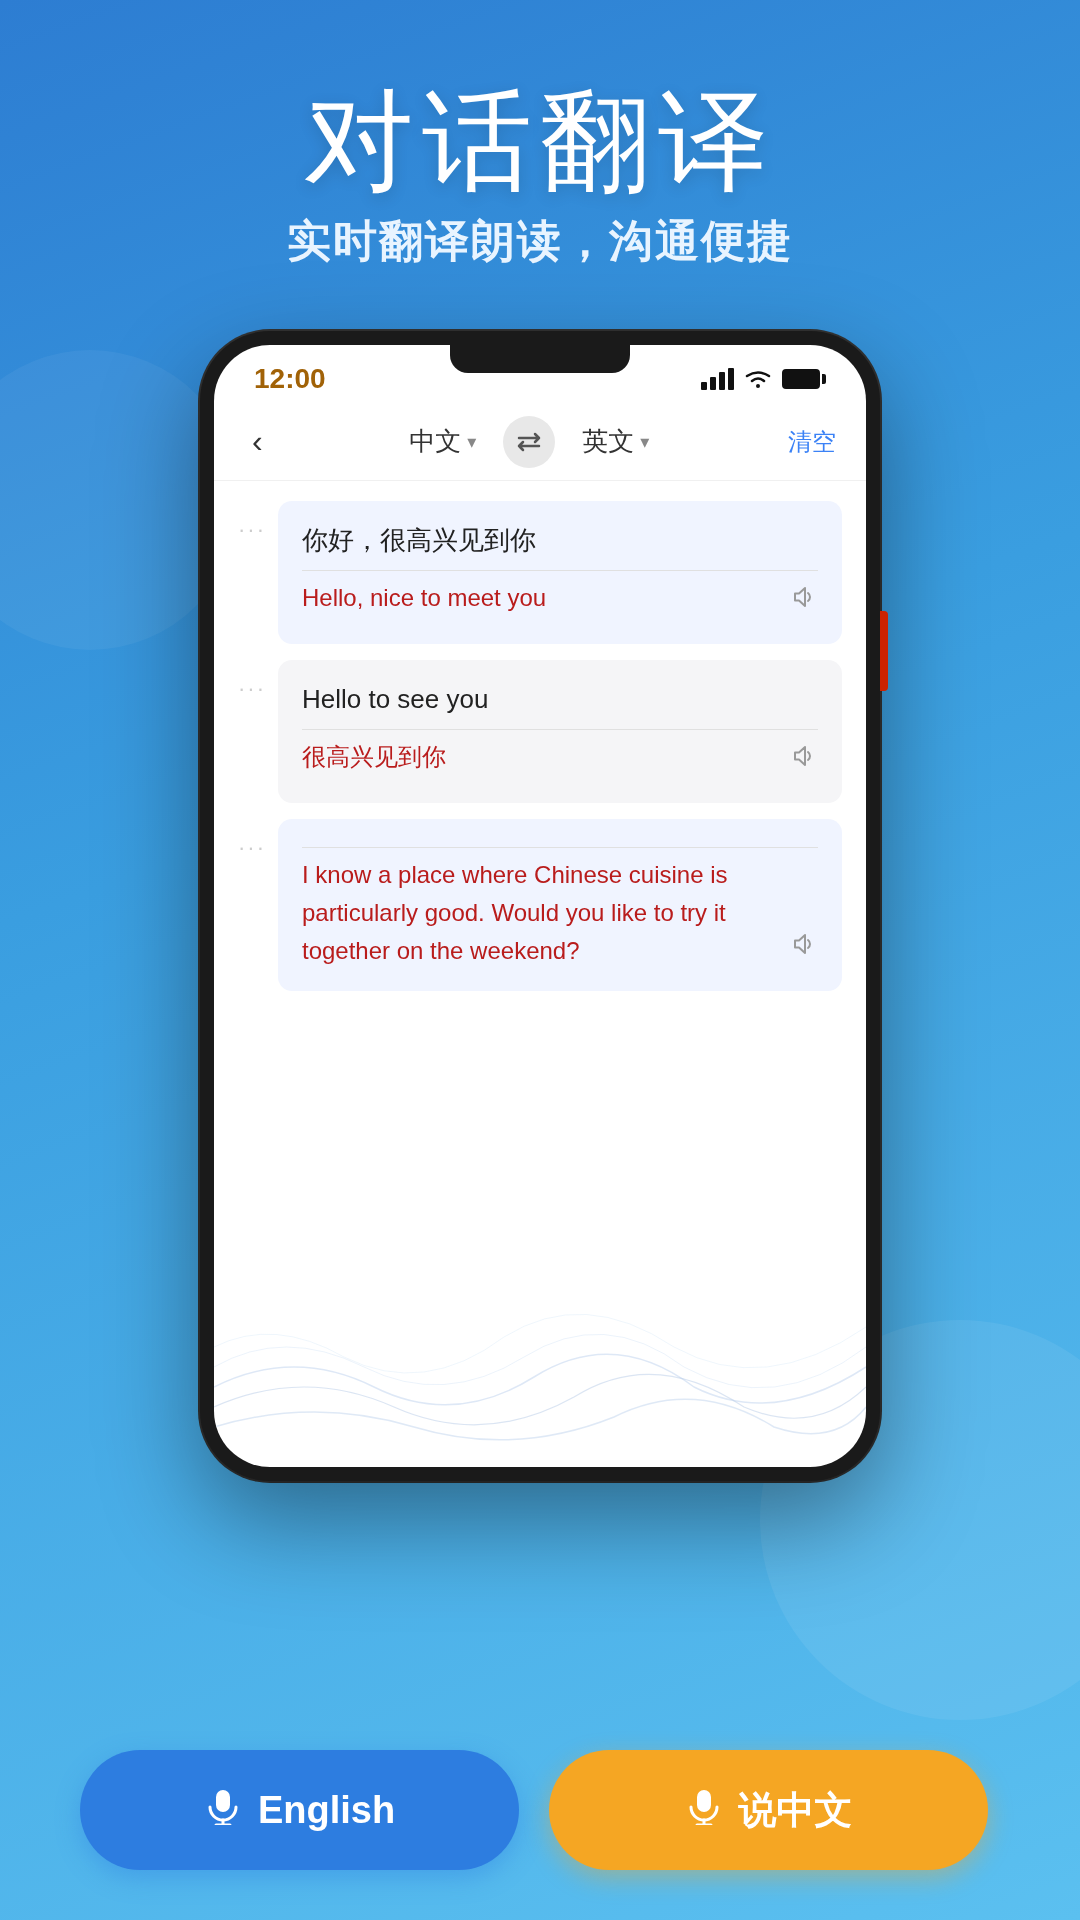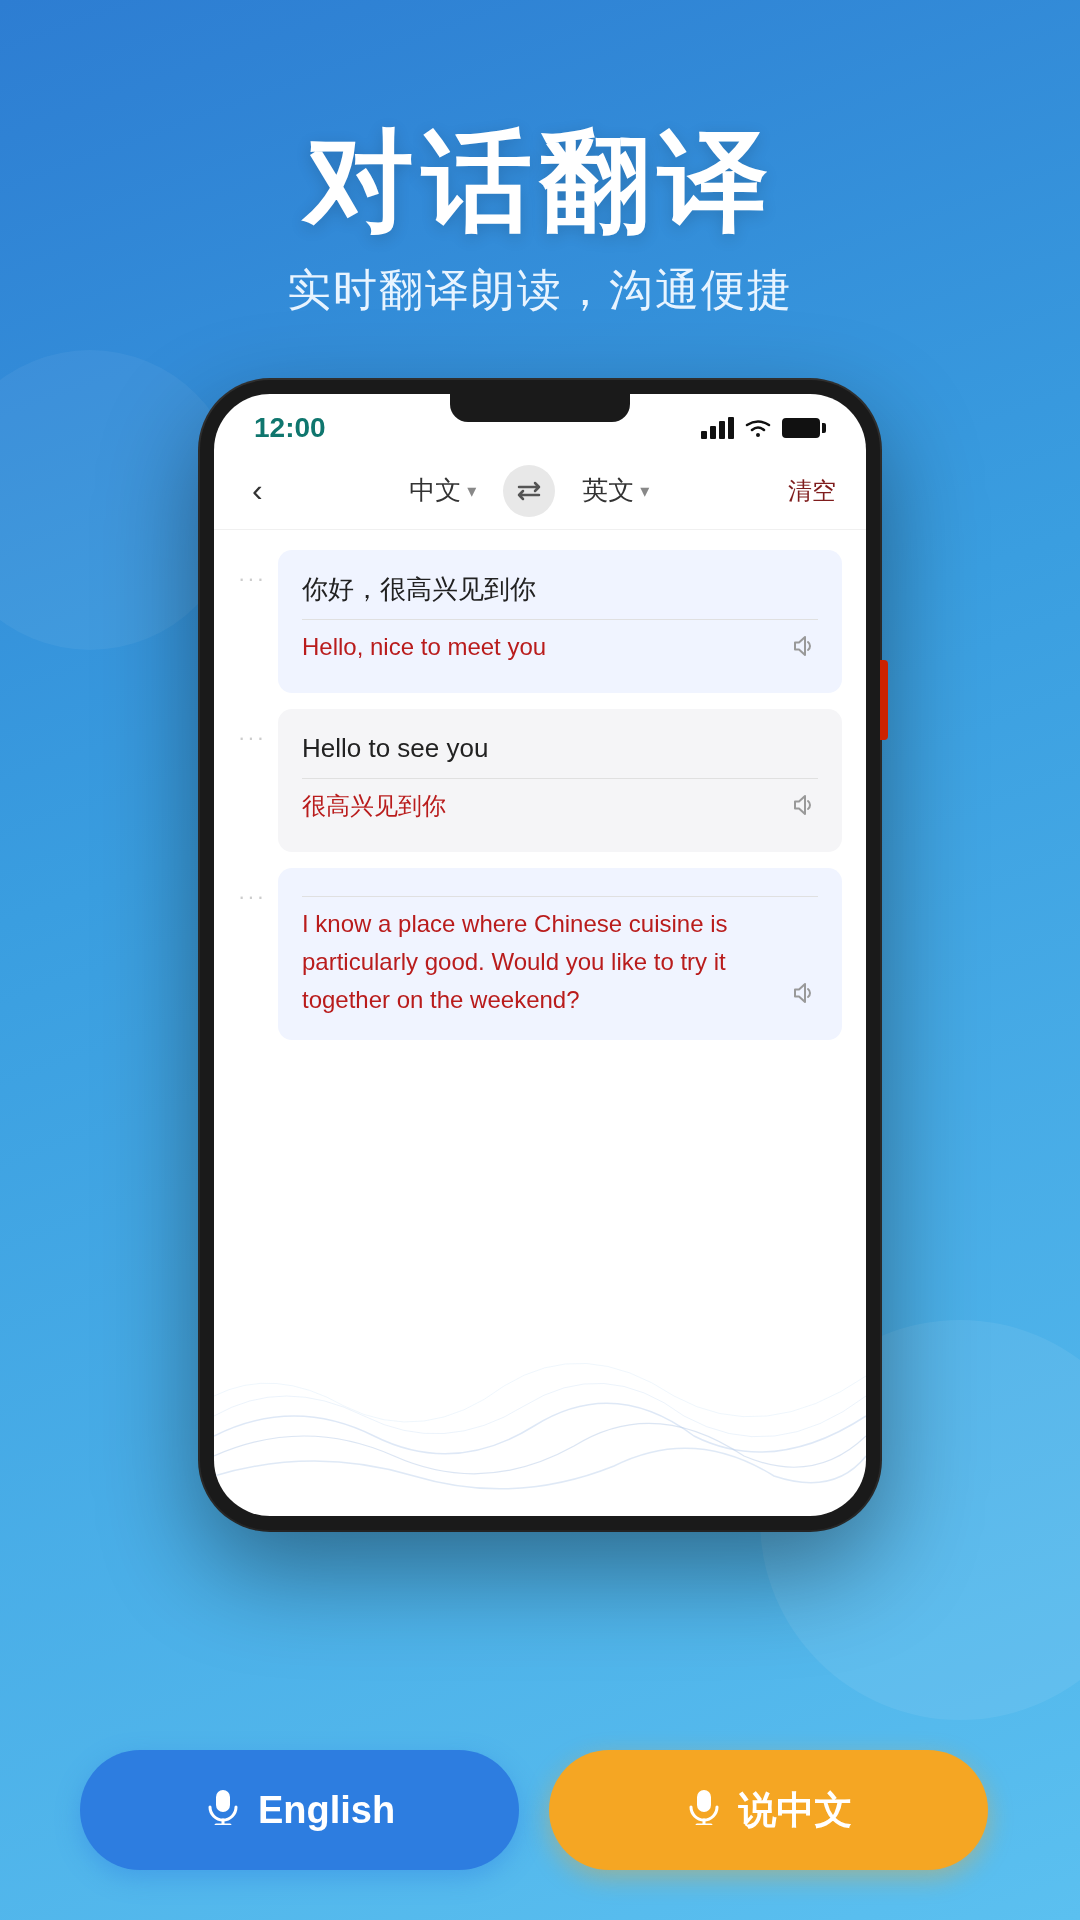--- a/index.html
+++ b/index.html
@@ -40,33 +40,32 @@
     .header-area {
       position: relative;
       z-index: 2;
       text-align: center;
       padding-top: 80px;
       padding-bottom: 40px;
     }
 
     .main-title {
       font-size: 110px;
-      font-weight: 700;
+      font-weight: 400;
       color: #ffffff;
       letter-spacing: 8px;
       line-height: 1.1;
       text-shadow: 0 4px 16px rgba(0,0,0,0.15);
-      margin-top: 40px;
     }
 
     .sub-title {
       font-size: 44px;
-      font-weight: 400;
+      font-weight: 700;
       color: #e8f4ff;
-      margin-top: 20px;
+      margin-top: 11px;
       letter-spacing: 2px;
     }
 
     
     .phone-wrapper {
       position: relative;
       z-index: 3;
       display: flex;
       justify-content: center;
       margin-top: 20px;
@@ -110,21 +109,21 @@
       display: flex;
       justify-content: space-between;
       align-items: center;
       padding: 18px 40px 8px 40px;
       flex-shrink: 0;
     }
 
     .status-time {
       font-size: 28px;
       font-weight: 600;
-      color: #0f766e;
+      color: #a16207;
     }
 
     .status-icons {
       display: flex;
       align-items: center;
       gap: 10px;
     }
 
     
     .signal-icon {
@@ -205,21 +204,21 @@
       border-radius: 50%;
       display: flex;
       align-items: center;
       justify-content: center;
       font-size: 22px;
       color: #555;
     }
 
     .nav-clear {
       font-size: 24px;
-      color: #7f1d1d;
+      color: #3b82f6;
     }
 
     
     .chat-area {
       flex: 1;
       overflow: hidden;
       padding: 20px 24px;
       display: flex;
       flex-direction: column;
       gap: 16px;

